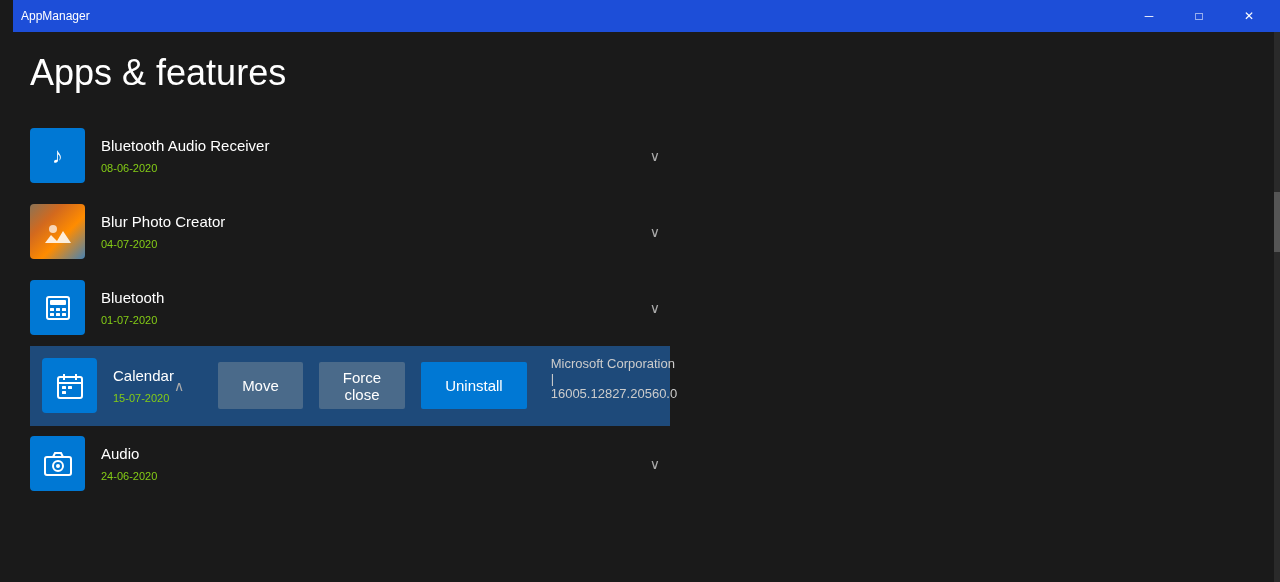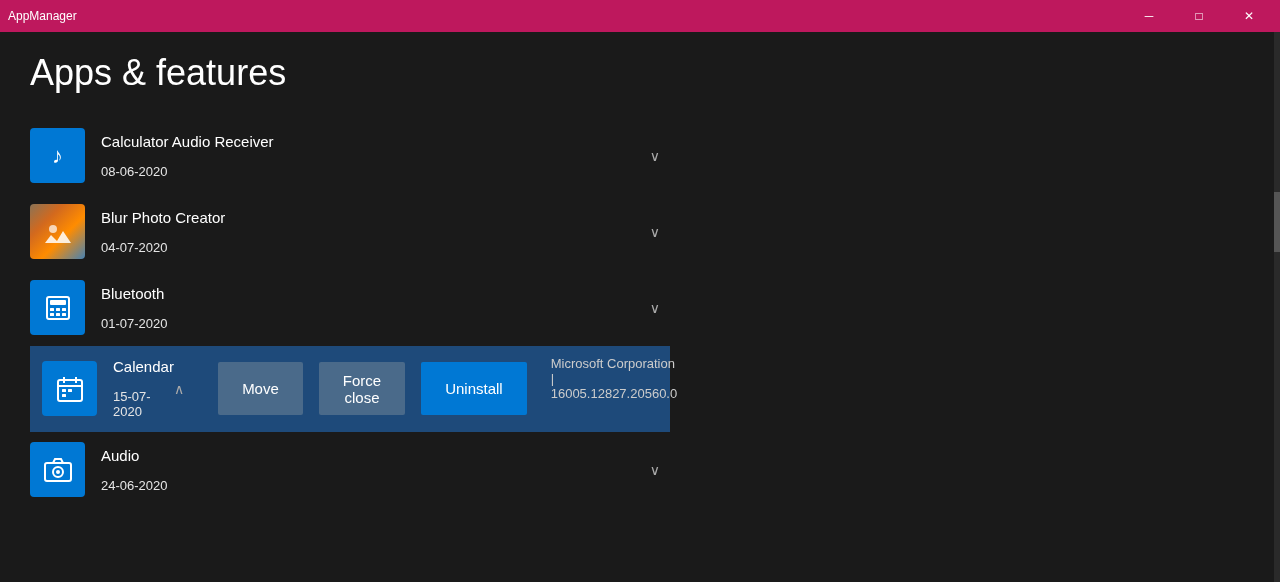--- a/index.html
+++ b/index.html
@@ -8,26 +8,27 @@
       color: #ffffff;
       font-family: 'Segoe UI', Arial, sans-serif;
       width: 1280px;
       height: 582px;
       overflow: hidden;
       position: relative;
     }
 
     
     .title-bar {
-      background: #be185d;
+      background: #1d4ed8;
       height: 32px;
       display: flex;
       align-items: center;
       justify-content: space-between;
       padding: 0 8px;
+      margin-left: 13px;
     }
     .title-bar-left {
       display: flex;
       align-items: center;
       gap: 8px;
     }
     .title-bar-title {
       font-size: 12px;
       color: #ffffff;
     }
@@ -114,23 +115,23 @@
       flex: 1;
     }
 
     .app-name {
       font-size: 15px;
       font-weight: 400;
       color: #ffffff;
     }
 
     .app-date {
-      font-size: 13px;
-      color: #e5e5e5;
-      margin-top: 14px;
+      font-size: 11px;
+      color: #84cc16;
+      margin-top: 8px;
     }
 
     .chevron {
       color: #aaaaaa;
       font-size: 14px;
       margin-right: 10px;
     }
 
     
     .app-item.expanded {
@@ -221,21 +222,21 @@
 <div class="content">
   <h1 class="page-title">Apps &amp; features</h1>
 
   <div class="app-list">
 
     <div class="app-item">
       <div class="app-icon blue">
         <span class="music-note">♪</span>
       </div>
       <div class="app-info">
-        <div class="app-name">Calculator Audio Receiver</div>
+        <div class="app-name">Bluetooth Audio Receiver</div>
         <div class="app-date">08-06-2020</div>
       </div>
       <span class="chevron">∨</span>
     </div>
 
     <div class="app-item">
       <div class="blur-icon">
         <svg width="30" height="30" viewBox="0 0 30 30">
           <circle cx="10" cy="12" r="4" fill="white" opacity="0.7"></circle>
           <path d="M2 26 L8 18 L14 24 L20 14 L28 26 Z" fill="white" opacity="0.85"></path>

